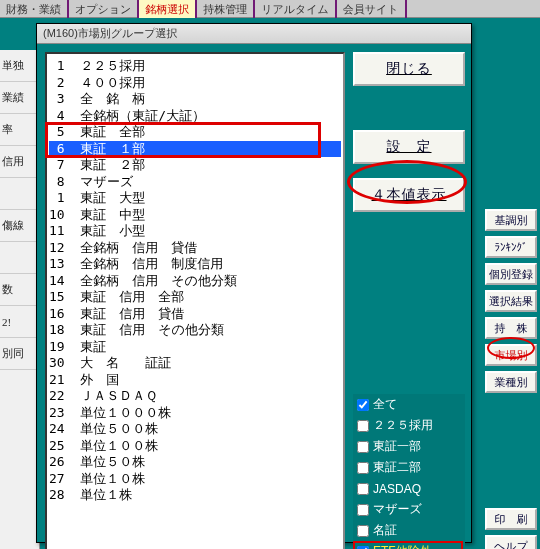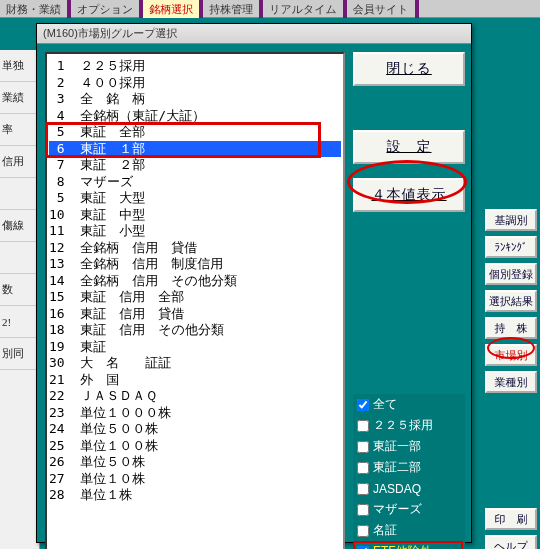--- a/index.html
+++ b/index.html
@@ -6,21 +6,21 @@
   body {
     margin: 0;
     font-family: "MS PGothic", "Meiryo", sans-serif;
     font-size: 12px;
     background: #fff;
     width: 540px; height: 549px;
     position: relative;
     overflow: hidden;
   }
   .bg-tabs { position:absolute; top:0; left:0; right:0; height:18px; background:#ccc; border-bottom:1px solid #888;}
-  .bg-tabs span { display:inline-block; padding:2px 6px; font-size:11px; border-right:4px solid #701a75; color:#333;}
+  .bg-tabs span { display:inline-block; padding:2px 6px; font-size:11px; border-right:2px solid #701a75; color:#333;}
   .bg-teal { position:absolute; top:18px; left:0; right:0; bottom:0; background:#008080;}
   .bg-left { position:absolute; top:50px; left:0; width:40px; bottom:0; background:#f0f0f0; border-right:1px solid #999;font-family:Liberation Serif, serif;}
   .bg-left div { font-size:11px; padding:3px 2px; border-bottom:1px solid #ccc; color:#222; height:32px; display:flex; align-items:center;}
   .side-col { position:absolute; top:193px; right:3px; width:52px;margin-top:16px; }
   .side-btn { background:#f5f5ef; border:2px outset #fff; margin-bottom:5px; height:22px; display:flex; align-items:center; justify-content:center; font-size:11px; color:#003; cursor:pointer;}
   .side-btn.red { color:#c00; }
   .red-oval-side { position:absolute; border:2px solid #d00; border-radius:50%; pointer-events:none; width:48px; height:22px; right:5px; top:337px;}
 
   
   .dialog {
@@ -125,21 +125,21 @@
   <div class="dlg-body">
     <div class="listbox" id="listbox">
         <div class="row"> 1  ２２５採用</div>
         <div class="row"> 2  ４００採用</div>
         <div class="row"> 3  全　銘　柄</div>
         <div class="row"> 4  全銘柄（東証/大証）</div>
         <div class="row"> 5  東証　全部</div>
         <div class="row sel"> 6  東証　１部</div>
         <div class="row"> 7  東証　２部</div>
         <div class="row"> 8  マザーズ</div>
-        <div class="row"> 5  東証　大型</div>
+        <div class="row"> 1  東証　大型</div>
         <div class="row">10  東証　中型</div>
         <div class="row">11  東証　小型</div>
         <div class="row">12  全銘柄　信用　貸借</div>
         <div class="row">13  全銘柄　信用　制度信用</div>
         <div class="row">14  全銘柄　信用　その他分類</div>
         <div class="row">15  東証　信用　全部</div>
         <div class="row">16  東証　信用　貸借</div>
         <div class="row">18  東証　信用　その他分類</div>
         <div class="row">19  東証</div>
         <div class="row">30  大　名　　証証</div>

